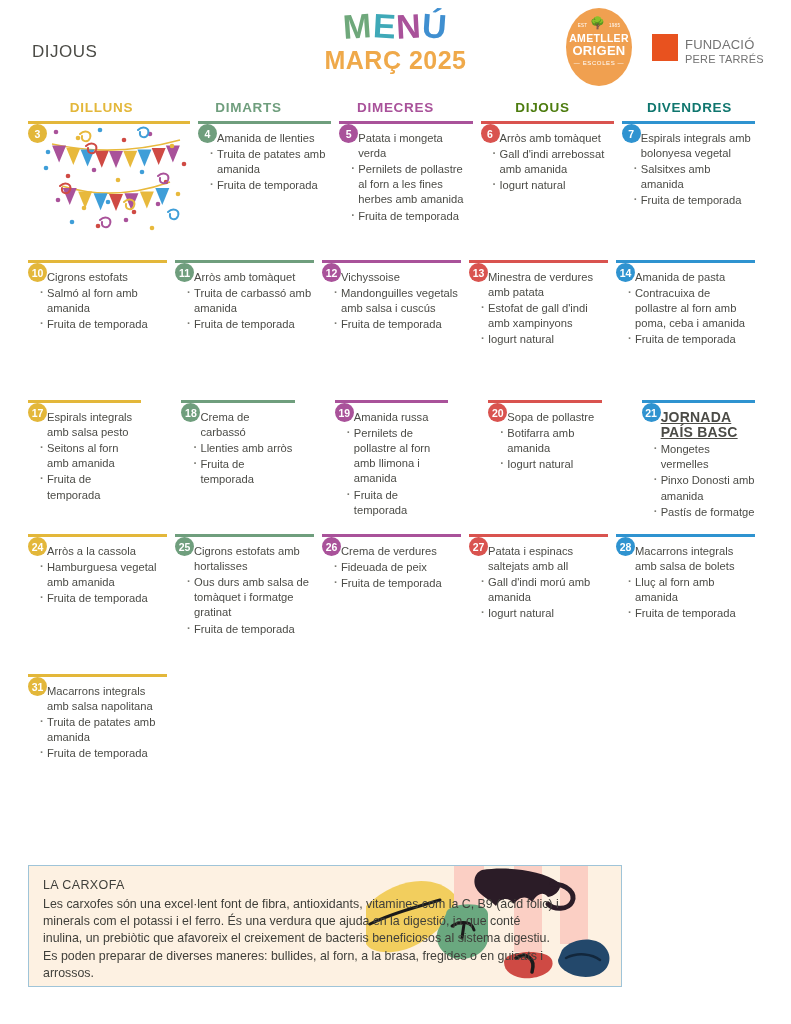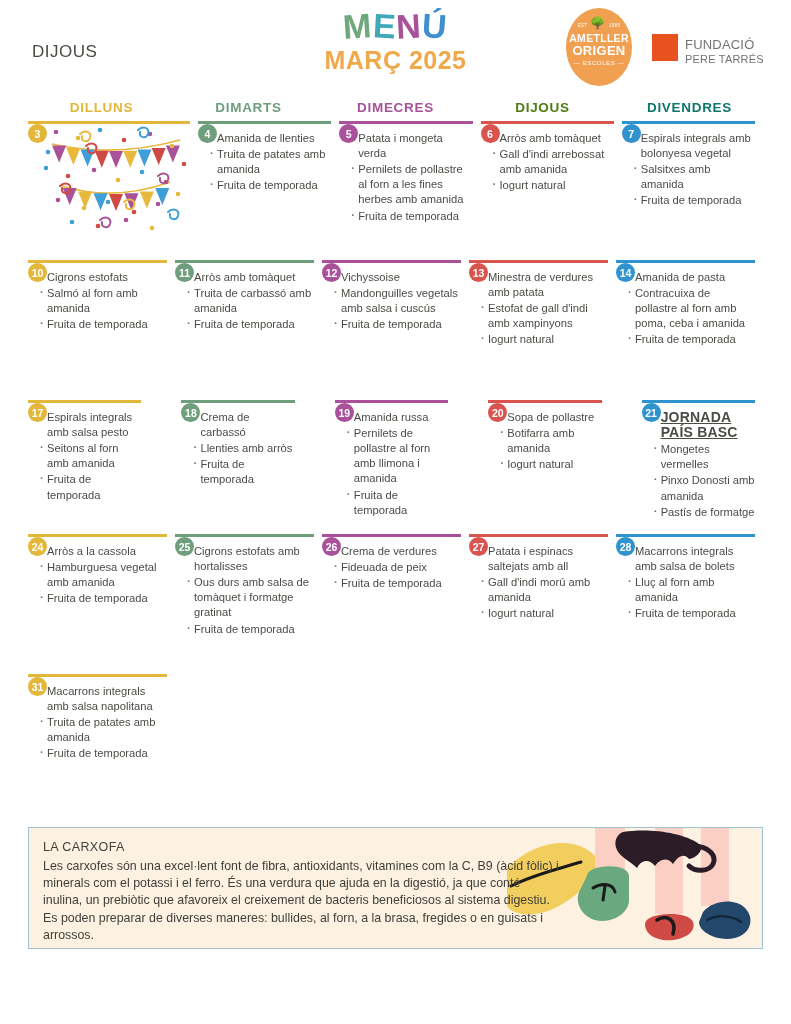--- a/index.html
+++ b/index.html
@@ -104,22 +104,22 @@
   .c-wed { color: #a9529a; } .bg-wed { background: #a9529a; }
   .c-thu { color: #4d7c0f; } .bg-thu { background: #d9534f; }
   .c-fri { color: #0f766e; } .bg-fri { background: #2f93d0; }
 
   
   .confetti { position: relative; height: 108px; width: 152px; margin-left: 10px; }
   .confetti svg { position: absolute; left: 0; top: 0; }
 
   
   .infobox {
-    position: absolute; left: 28px; top: 827px;
-    width: 735px; height: 122px;
+    position: absolute; left: 28px; top: 865px;
+    width: 594px; height: 122px;
     background: #fdf1e2; border: 1px solid #9fc4d8;
     overflow: hidden;
   }
   .infobox .content { position: relative; padding: 12px 0 0 14px; width: 530px; z-index: 2; }
   .info-title {
     font-size: 12.5px; color: #3f3f3a; letter-spacing: .4px; margin-bottom: 4px;
   }
   .info-body {
     font-size: 12.4px; line-height: 17.2px; color: #3f3f3a;
   }

